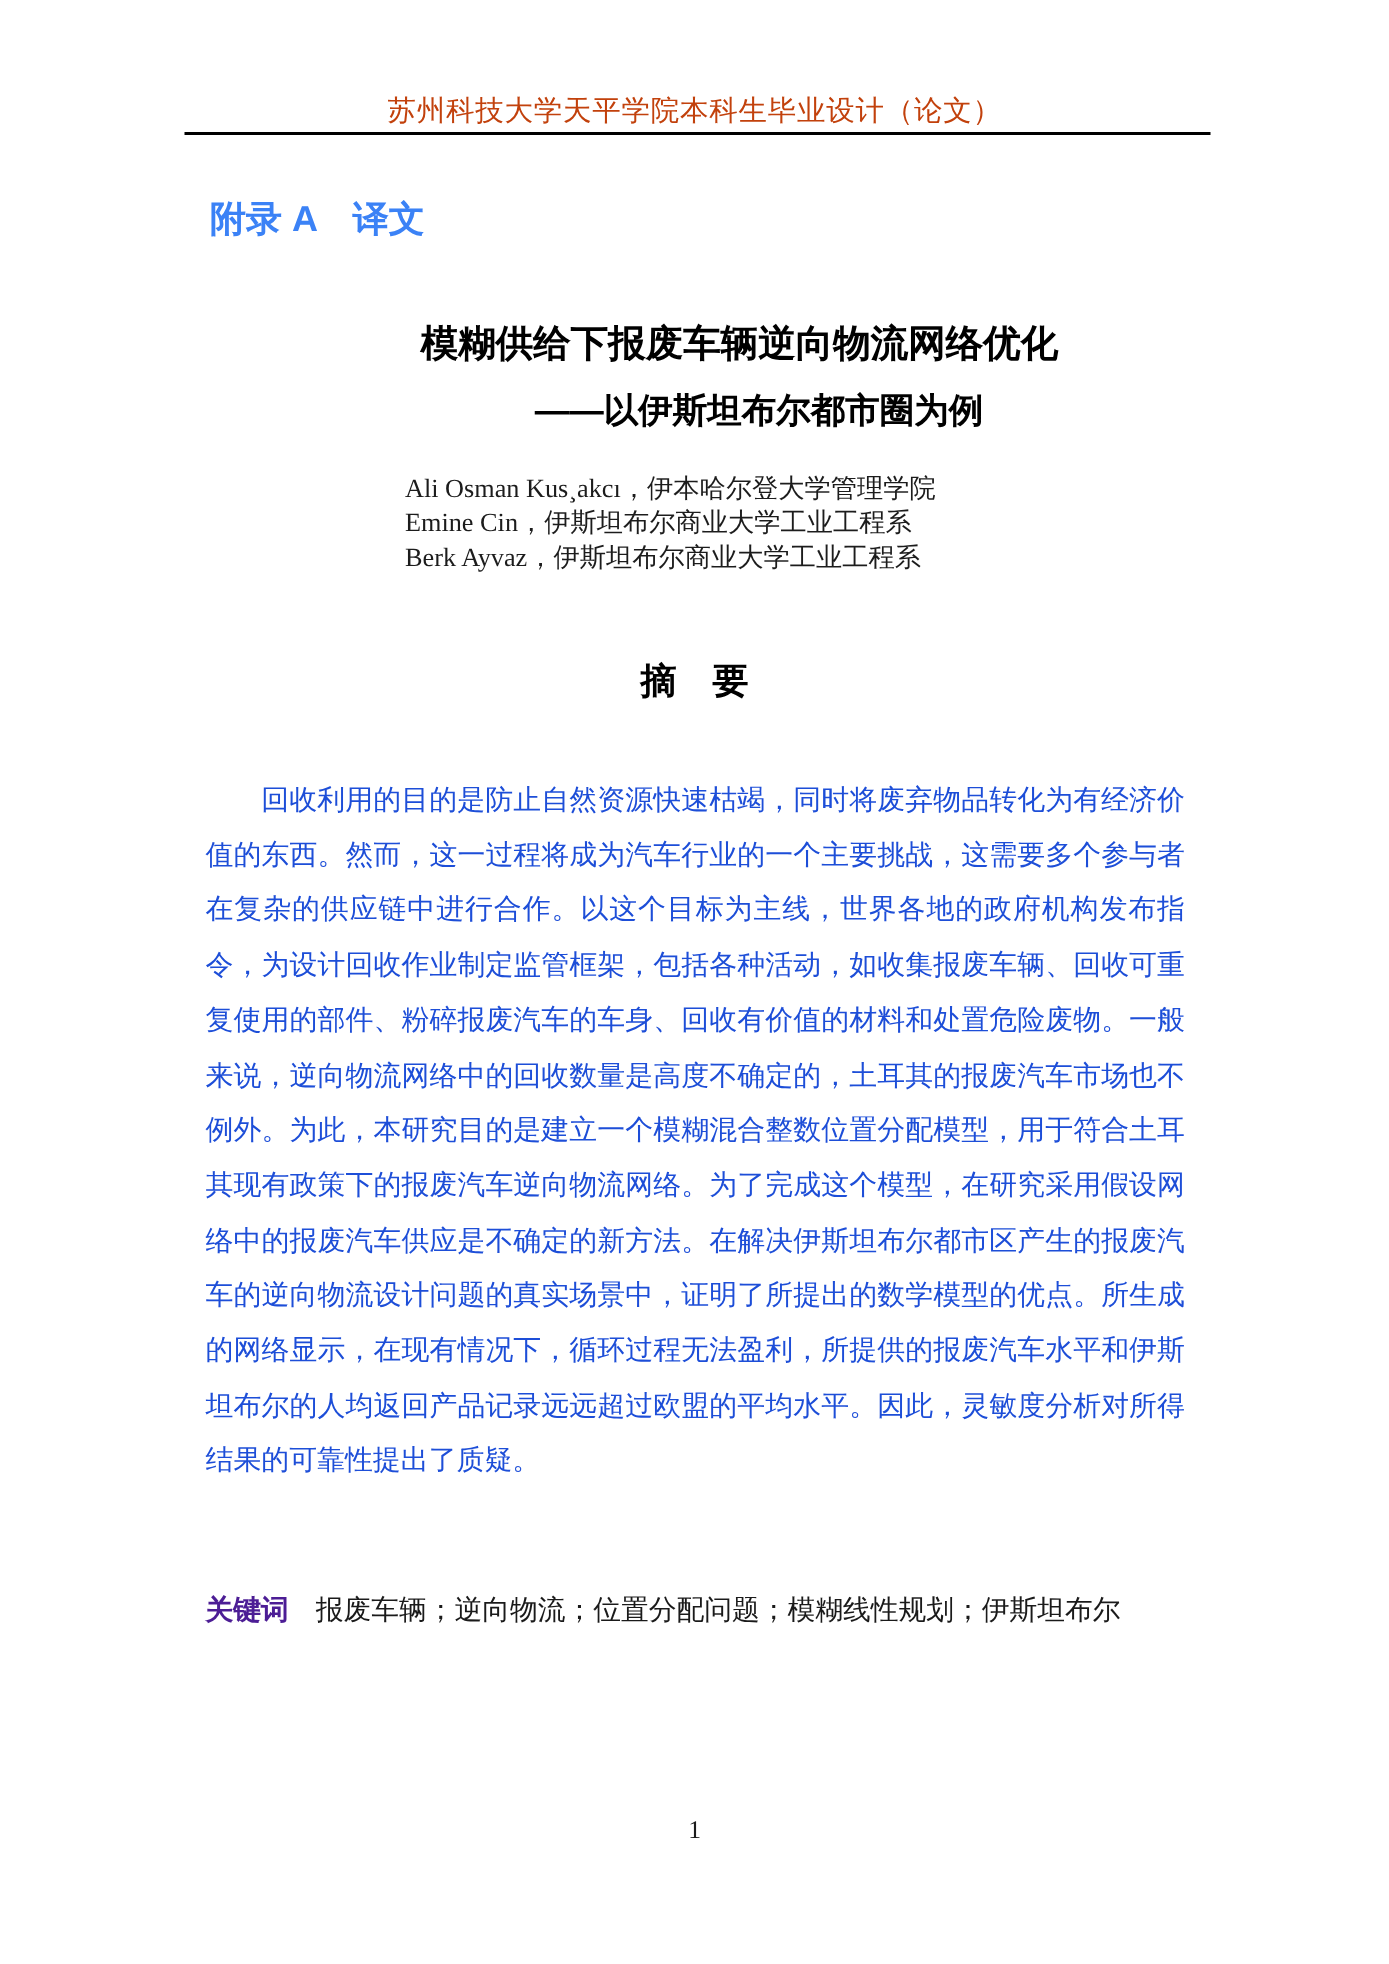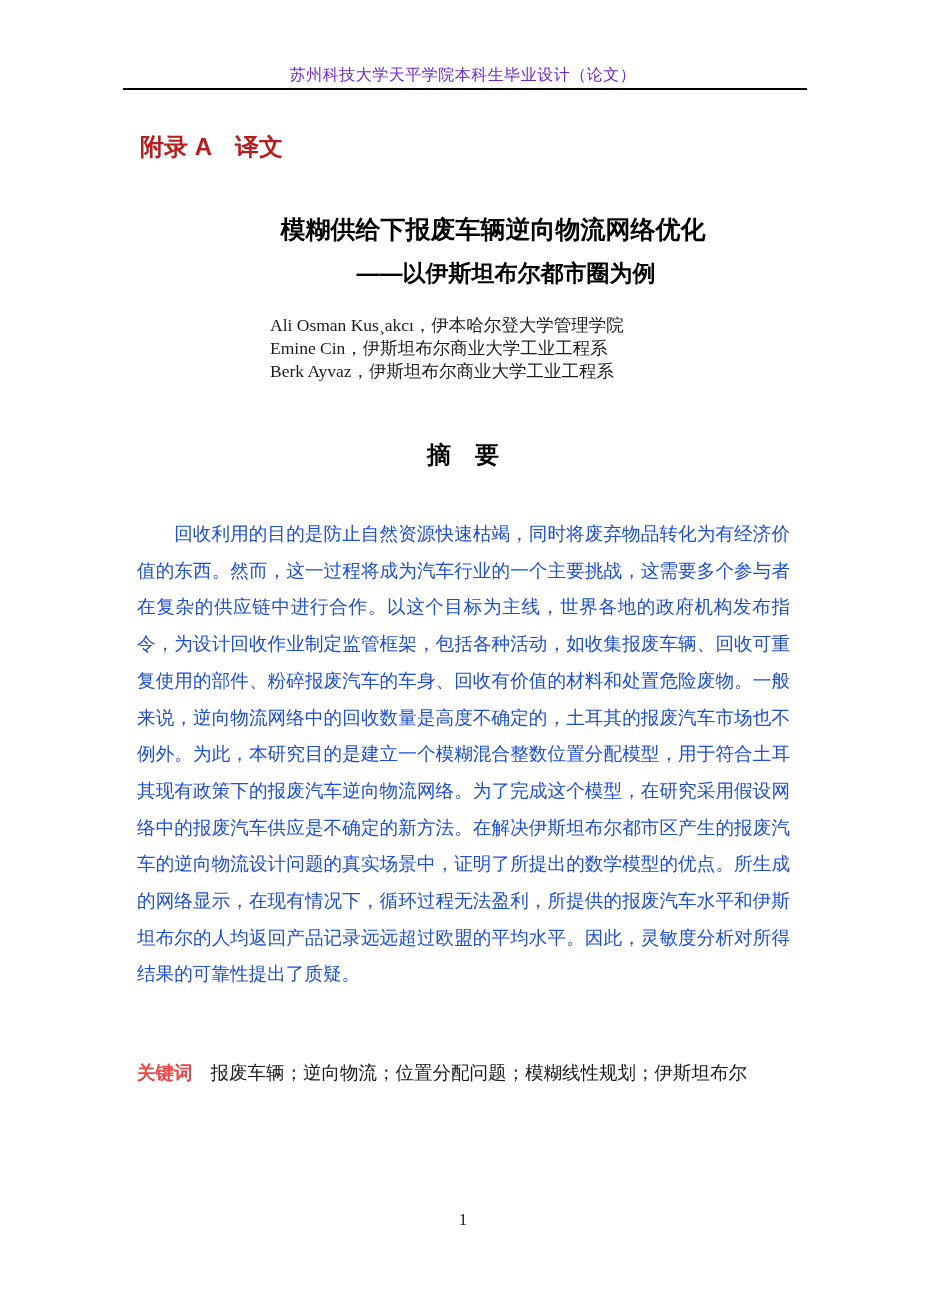--- a/index.html
+++ b/index.html
@@ -16,43 +16,43 @@
     font-family: "Liberation Serif", "DejaVu Serif", serif;
     color: #000000;
   }
   
   .running-header {
     position: absolute;
     top: 63px;
     left: 0;
     width: 926px;
     text-align: center;
-    font-size: 16px;
+    font-size: 19px;
     line-height: 23px;
-    color: #6d28d9;
+    color: #c2410c;
     letter-spacing: 0.5px;
   }
   .header-rule {
     position: absolute;
     top: 88px;
     left: 123px;
     width: 684px;
     height: 2px;
     background: #000000;
   }
   
   .appendix-heading {
     position: absolute;
     top: 132px;
     left: 140px;
     font-family: "Liberation Sans", "DejaVu Sans", sans-serif;
     font-weight: bold;
     font-size: 24px;
     line-height: 30px;
-    color: #b91c1c;
+    color: #3b82f6;
   }
   
   .paper-title {
     position: absolute;
     top: 212px;
     left: 0;
     width: 926px;
     text-align: center;
     transform: translateX(30px);
     font-family: "Liberation Sans", "DejaVu Sans", sans-serif;
@@ -114,21 +114,21 @@
     top: 1060px;
     left: 137px;
     width: 653px;
     font-size: 18.5px;
     line-height: 26px;
     color: #1a1a1a;
   }
   .keywords-label {
     font-family: "Liberation Sans", "DejaVu Sans", sans-serif;
     font-weight: bold;
-    color: #ef4444;
+    color: #4c1d95;
     margin-right: 18px;
   }
   
   .page-number {
     position: absolute;
     top: 1210px;
     left: 0;
     width: 926px;
     text-align: center;
     font-size: 17px;

